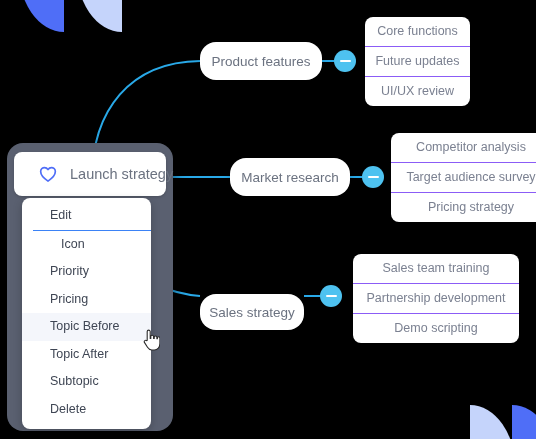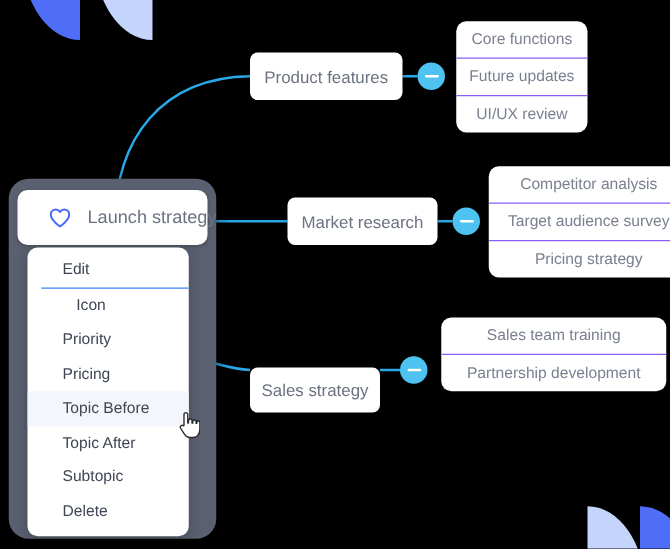--- a/index.html
+++ b/index.html
@@ -138,21 +138,21 @@
     left: 140px;
     top: 327px;
     width: 20px;
     height: 26px;
   }
 
   
   .branch-node {
     position: absolute;
     background: #ffffff;
-    border-radius: 6px;
+    border-radius: 16px;
     display: flex;
     align-items: center;
     justify-content: center;
     font-size: 13.5px;
     color: #6b7280;
     white-space: nowrap;
     box-shadow: 0 2px 6px rgba(0,0,0,0.20);
   }
   #node-product   { left: 200px; top: 42px;  width: 122px; height: 38px; }
   #node-market    { left: 230px; top: 158px; width: 120px; height: 38px; }
@@ -194,21 +194,21 @@
     font-size: 12.5px;
     color: #7b8191;
     white-space: nowrap;
     padding: 0 10px;
   }
   .subitem + .subitem {
     border-top: 1px solid #8b5cf6;
   }
   #group-product { left: 365px; top: 17px;  width: 105px; }
   #group-market  { left: 391px; top: 133px; width: 160px; }
-  #group-sales   { left: 353px; top: 254px; width: 180px; }
+  #group-sales   { left: 353px; top: 254px; width: 166px; }
 </style>
 </head>
 <body>
 
 <div id="canvas">
 
   <div class="deco deco-tl-dark"></div>
   <div class="deco deco-tl-light"></div>
   <div class="deco deco-br-light"></div>
   <div class="deco deco-br-dark"></div>
@@ -272,15 +272,16 @@
 
   <div class="branch-node" id="node-sales">
     <span>Sales strategy</span>
   </div>
   <div class="toggle" id="toggle-sales">
     <span class="bar"></span>
   </div>
   <div class="subgroup" id="group-sales">
     <div class="subitem">Sales team training</div>
     <div class="subitem">Partnership development</div>
+    <div class="subitem">Demo scripting</div>
   </div>
 
 </div>
 
 </body></html>

